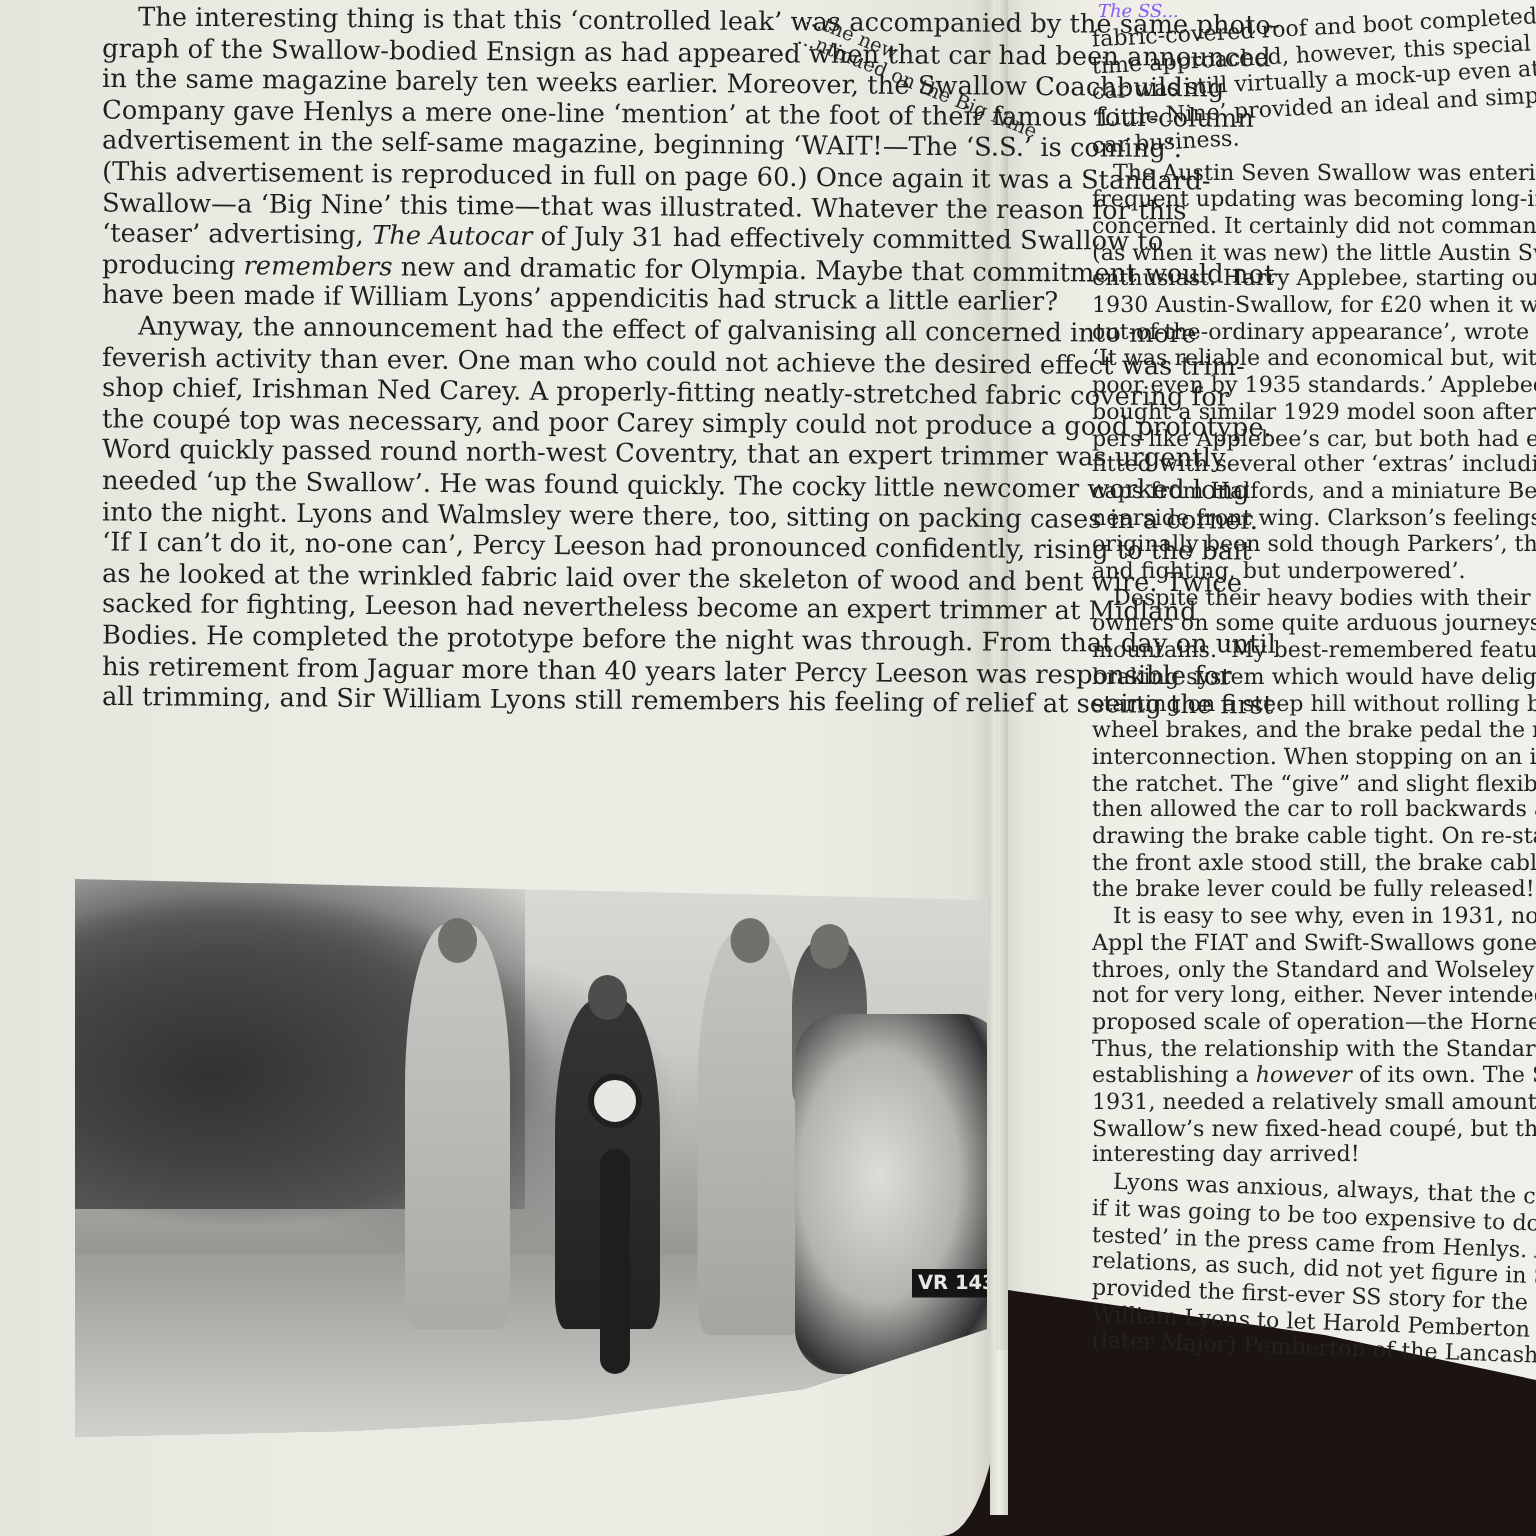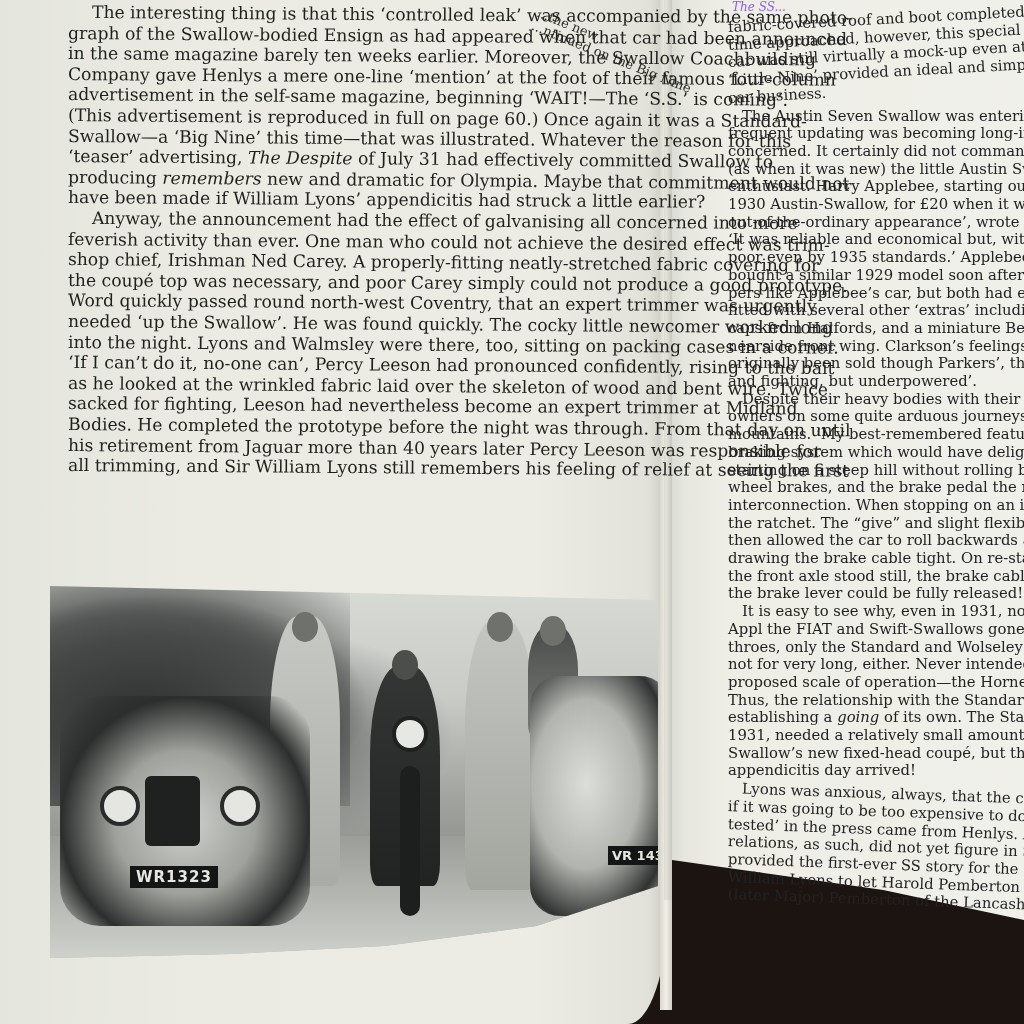--- a/index.html
+++ b/index.html
@@ -142,21 +142,21 @@
   </div>
 
   <div class="left-text" id="left-text">
       <span class="left-line" style="position: absolute; top: 2px; left: 24px; transform: rotate(0.42deg); transform-origin: 0px 50%;">The interesting thing is that this ‘controlled leak’ was accompanied by the same photo-</span>
       <span class="left-line" style="position: absolute; top: 22.6px; left: 0px; transform: rotate(0.455deg); transform-origin: 0px 50%;">graph of the Swallow-bodied Ensign as had appeared when that car had been announced</span>
       <span class="left-line" style="position: absolute; top: 43.2px; left: 0px; transform: rotate(0.49deg); transform-origin: 0px 50%;">in the same magazine barely ten weeks earlier. Moreover, the Swallow Coachbuilding</span>
       <span class="left-line" style="position: absolute; top: 63.8px; left: 0px; transform: rotate(0.42deg); transform-origin: 0px 50%;">Company gave Henlys a mere one-line ‘mention’ at the foot of their famous four-column</span>
       <span class="left-line" style="position: absolute; top: 84.4px; left: 0px; transform: rotate(0.455deg); transform-origin: 0px 50%;">advertisement in the self-same magazine, beginning ‘WAIT!—The ‘S.S.’ is coming’.</span>
       <span class="left-line" style="position: absolute; top: 105px; left: 0px; transform: rotate(0.49deg); transform-origin: 0px 50%;">(This advertisement is reproduced in full on page 60.) Once again it was a Standard-</span>
       <span class="left-line" style="position: absolute; top: 125.6px; left: 0px; transform: rotate(0.42deg); transform-origin: 0px 50%;">Swallow—a ‘Big Nine’ this time—that was illustrated. Whatever the reason for this</span>
-      <span class="left-line" style="position: absolute; top: 146.2px; left: 0px; transform: rotate(0.455deg); transform-origin: 0px 50%;">‘teaser’ advertising, <em>The Despite</em> of July 31 had effectively committed Swallow to</span>
+      <span class="left-line" style="position: absolute; top: 146.2px; left: 0px; transform: rotate(0.455deg); transform-origin: 0px 50%;">‘teaser’ advertising, <em>The Autocar</em> of July 31 had effectively committed Swallow to</span>
       <span class="left-line" style="position: absolute; top: 166.8px; left: 0px; transform: rotate(0.49deg); transform-origin: 0px 50%;">producing <em>remembers</em> new and dramatic for Olympia. Maybe that commitment would not</span>
       <span class="left-line" style="position: absolute; top: 187.4px; left: 0px; transform: rotate(0.42deg); transform-origin: 0px 50%;">have been made if William Lyons’ appendicitis had struck a little earlier?</span>
       <span class="left-line" style="position: absolute; top: 208px; left: 24px; transform: rotate(0.42deg); transform-origin: 0px 50%;">Anyway, the announcement had the effect of galvanising all concerned into more</span>
       <span class="left-line" style="position: absolute; top: 228.6px; left: 0px; transform: rotate(0.455deg); transform-origin: 0px 50%;">feverish activity than ever. One man who could not achieve the desired effect was trim-</span>
       <span class="left-line" style="position: absolute; top: 249.2px; left: 0px; transform: rotate(0.49deg); transform-origin: 0px 50%;">shop chief, Irishman Ned Carey. A properly-fitting neatly-stretched fabric covering for</span>
       <span class="left-line" style="position: absolute; top: 269.8px; left: 0px; transform: rotate(0.42deg); transform-origin: 0px 50%;">the coupé top was necessary, and poor Carey simply could not produce a good prototype.</span>
       <span class="left-line" style="position: absolute; top: 290.4px; left: 0px; transform: rotate(0.455deg); transform-origin: 0px 50%;">Word quickly passed round north-west Coventry, that an expert trimmer was urgently</span>
       <span class="left-line" style="position: absolute; top: 311px; left: 0px; transform: rotate(0.49deg); transform-origin: 0px 50%;">needed ‘up the Swallow’. He was found quickly. The cocky little newcomer worked long</span>
       <span class="left-line" style="position: absolute; top: 331.6px; left: 0px; transform: rotate(0.42deg); transform-origin: 0px 50%;">into the night. Lyons and Walmsley were there, too, sitting on packing cases in a corner.</span>
       <span class="left-line" style="position: absolute; top: 352.2px; left: 0px; transform: rotate(0.455deg); transform-origin: 0px 50%;">‘If I can’t do it, no-one can’, Percy Leeson had pronounced confidently, rising to the bait</span>
@@ -173,26 +173,20 @@
     <div class="ground"></div>
     <div class="person p1">
         <div class="head"></div>
       </div>
     <div class="person p3">
         <div class="head"></div>
       </div>
     <div class="person p4">
         <div class="head"></div>
       </div>
-    <div class="car-left">
-      <div class="grille"></div>
-      <div class="lamp" style="left:40px"></div>
-      <div class="lamp" style="left:160px"></div>
-      <div class="plate">WR1323</div>
-    </div>
     <div class="person p2">
         <div class="head"></div>
       </div>
     <div class="motorbike">
       <div class="lamp"></div>
       <div class="wheel"></div>
     </div>
     <div class="car-right">
       <div class="plate">VR 143</div>
     </div>
@@ -232,24 +226,24 @@
       <span class="line" style="position: absolute; top: 513.3px; transform: rotate(0deg); transform-origin: 0px 50%;">then allowed the car to roll backwards a li</span>
       <span class="line" style="position: absolute; top: 531px; transform: rotate(0deg); transform-origin: 0px 50%;">drawing the brake cable tight. On re-startin</span>
       <span class="line" style="position: absolute; top: 548.7px; transform: rotate(0deg); transform-origin: 0px 50%;">the front axle stood still, the brake cable w</span>
       <span class="line" style="position: absolute; top: 566.4px; transform: rotate(0deg); transform-origin: 0px 50%;">the brake lever could be fully released!’</span>
       <span class="line indent" style="position: absolute; top: 584.1px; transform: rotate(0deg); transform-origin: 0px 50%;">It is easy to see why, even in 1931, no ea</span>
       <span class="line" style="position: absolute; top: 601.8px; transform: rotate(0deg); transform-origin: 0px 50%;">Appl the FIAT and Swift-Swallows gone</span>
       <span class="line" style="position: absolute; top: 619.5px; transform: rotate(0deg); transform-origin: 0px 50%;">throes, only the Standard and Wolseley fa</span>
       <span class="line" style="position: absolute; top: 637.2px; transform: rotate(0deg); transform-origin: 0px 50%;">not for very long, either. Never intended</span>
       <span class="line" style="position: absolute; top: 654.9px; transform: rotate(0deg); transform-origin: 0px 50%;">proposed scale of operation—the Hornet</span>
       <span class="line" style="position: absolute; top: 672.6px; transform: rotate(0deg); transform-origin: 0px 50%;">Thus, the relationship with the Standar</span>
-      <span class="line" style="position: absolute; top: 690.3px; transform: rotate(0deg); transform-origin: 0px 50%;">establishing a <em>going</em> of its own. The Stand</span>
+      <span class="line" style="position: absolute; top: 690.3px; transform: rotate(0deg); transform-origin: 0px 50%;">establishing a <em>however</em> of its own. The Stand</span>
       <span class="line" style="position: absolute; top: 708px; transform: rotate(0deg); transform-origin: 0px 50%;">1931, needed a relatively small amount of</span>
       <span class="line" style="position: absolute; top: 725.7px; transform: rotate(0deg); transform-origin: 0px 50%;">Swallow’s new fixed-head coupé, but there</span>
-      <span class="line" style="position: absolute; top: 743.4px; transform: rotate(0deg); transform-origin: 0px 50%;">appendicitis day arrived!</span>
+      <span class="line" style="position: absolute; top: 743.4px; transform: rotate(0deg); transform-origin: 0px 50%;">interesting day arrived!</span>
       <span class="line indent" style="position: absolute; top: 761.1px; transform: rotate(2deg); transform-origin: 0px 50%;">Lyons was anxious, always, that the com</span>
       <span class="line" style="position: absolute; top: 778.8px; transform: rotate(2deg); transform-origin: 0px 50%;">if it was going to be too expensive to do</span>
       <span class="line" style="position: absolute; top: 796.5px; transform: rotate(2deg); transform-origin: 0px 50%;">tested’ in the press came from Henlys. A</span>
       <span class="line" style="position: absolute; top: 814.2px; transform: rotate(2deg); transform-origin: 0px 50%;">relations, as such, did not yet figure in S</span>
       <span class="line" style="position: absolute; top: 831.9px; transform: rotate(2deg); transform-origin: 0px 50%;">provided the first-ever SS story for the</span>
       <span class="line" style="position: absolute; top: 849.6px; transform: rotate(2deg); transform-origin: 0px 50%;">William Lyons to let Harold Pemberton</span>
       <span class="line" style="position: absolute; top: 867.3px; transform: rotate(2deg); transform-origin: 0px 50%;">(later Major) Pemberton of the Lancash</span>
     </div>
 </div>
 

